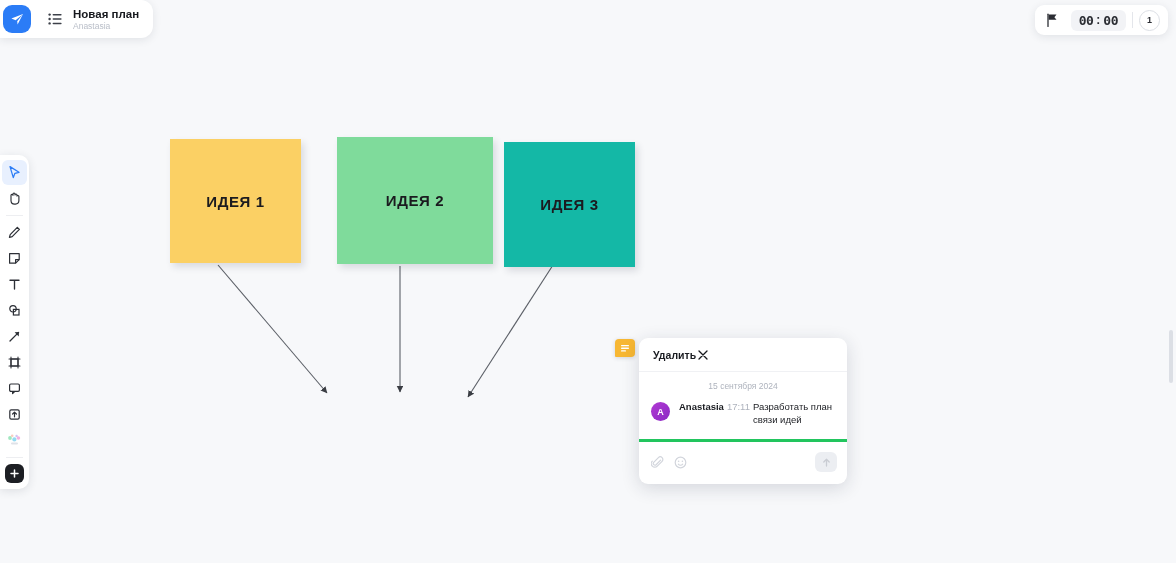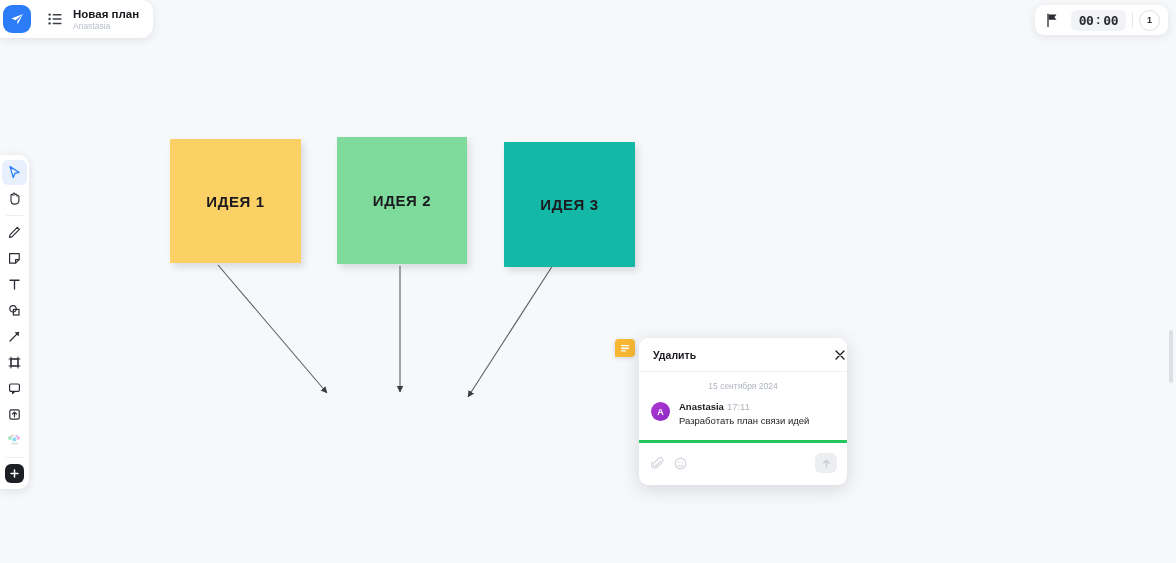--- a/index.html
+++ b/index.html
@@ -32,21 +32,21 @@
     display: flex; align-items: center; justify-content: center;
     box-shadow: 3px 4px 7px rgba(40,50,70,0.14);
     font-size: 15px;
     font-weight: bold;
     letter-spacing: 0.6px;
     color: #1b1b1f;
     text-align: center;
     user-select: none;
   }
   #sticky-idea-1 { left:170px; top:139px; width:131px; height:124px; background:#fbd064; }
-  #sticky-idea-2 { left:337px; top:137px; width:130px; height:127px; background:#7fdb9b; }
+  #sticky-idea-2 { left:337px; top:137px; width:156px; height:127px; background:#7fdb9b; }
   #sticky-idea-3 { left:504px; top:142px; width:131px; height:125px; background:#14b8a6; }
   #sticky-big-idea { left:340px; top:407px; width:107px; height:96px; background:#fbb6f0; color:#2a1a28; }
 
   
   #header-pill {
     position: absolute; left: 0; top: 0;
     display: flex; align-items: center;
     gap: 10px;
     height: 38px;
     padding: 0 14px 0 0;
@@ -166,21 +166,21 @@
   #comment-popup {
     position: absolute; left: 639px; top: 338px;
     width: 208px;
     background: #ffffff;
     border-radius: 9px;
     box-shadow: 0 4px 18px rgba(30,40,60,0.16);
     z-index: 20;
     overflow: hidden;
   }
   #popup-header {
-    display: flex; align-items: center; justify-content: space-between;
+    display: flex; align-items: center; 
     padding: 10px 0 9px 14px;
     border-bottom: 1px solid #f0f1f4;
   }
   #popup-title { font-size: 10.5px; font-weight: bold; color: #1a1c21; }
   #popup-close { cursor: pointer; display: flex; align-items: center; justify-content: center; width: 14px; height: 14px; }
   #popup-body { padding: 9px 12px 12px 12px; border-bottom: 3px solid #22c55e; }
   #comment-date {
     text-align: center;
     font-size: 8.5px;
     color: #aeb3bd;
@@ -190,21 +190,21 @@
   #comment-avatar {
     width: 19px; height: 19px;
     border-radius: 50%;
     background: linear-gradient(135deg, #b13ad3 0%, #8b28c4 100%);
     color: #fff;
     font-size: 9px; font-weight: bold;
     display: flex; align-items: center; justify-content: center;
     flex: none;
     margin-top: 1px;
   }
-  #comment-content { display: flex; flex-direction: column; gap: 3px; }
+  #comment-content { display: flex; flex-direction: row; gap: 3px; }
   #comment-meta { font-size: 9.5px; }
   #comment-author { font-weight: bold; color: #1a1c21; }
   #comment-time { color: #aeb3bd; margin-left: 3px; }
   #comment-text { font-size: 9.5px; color: #1a1c21; line-height: 1.35; }
   #popup-footer {
     display: flex; align-items: center;
     padding: 9px 10px 10px 12px;
     gap: 10px;
     min-height: 42px;
   }

